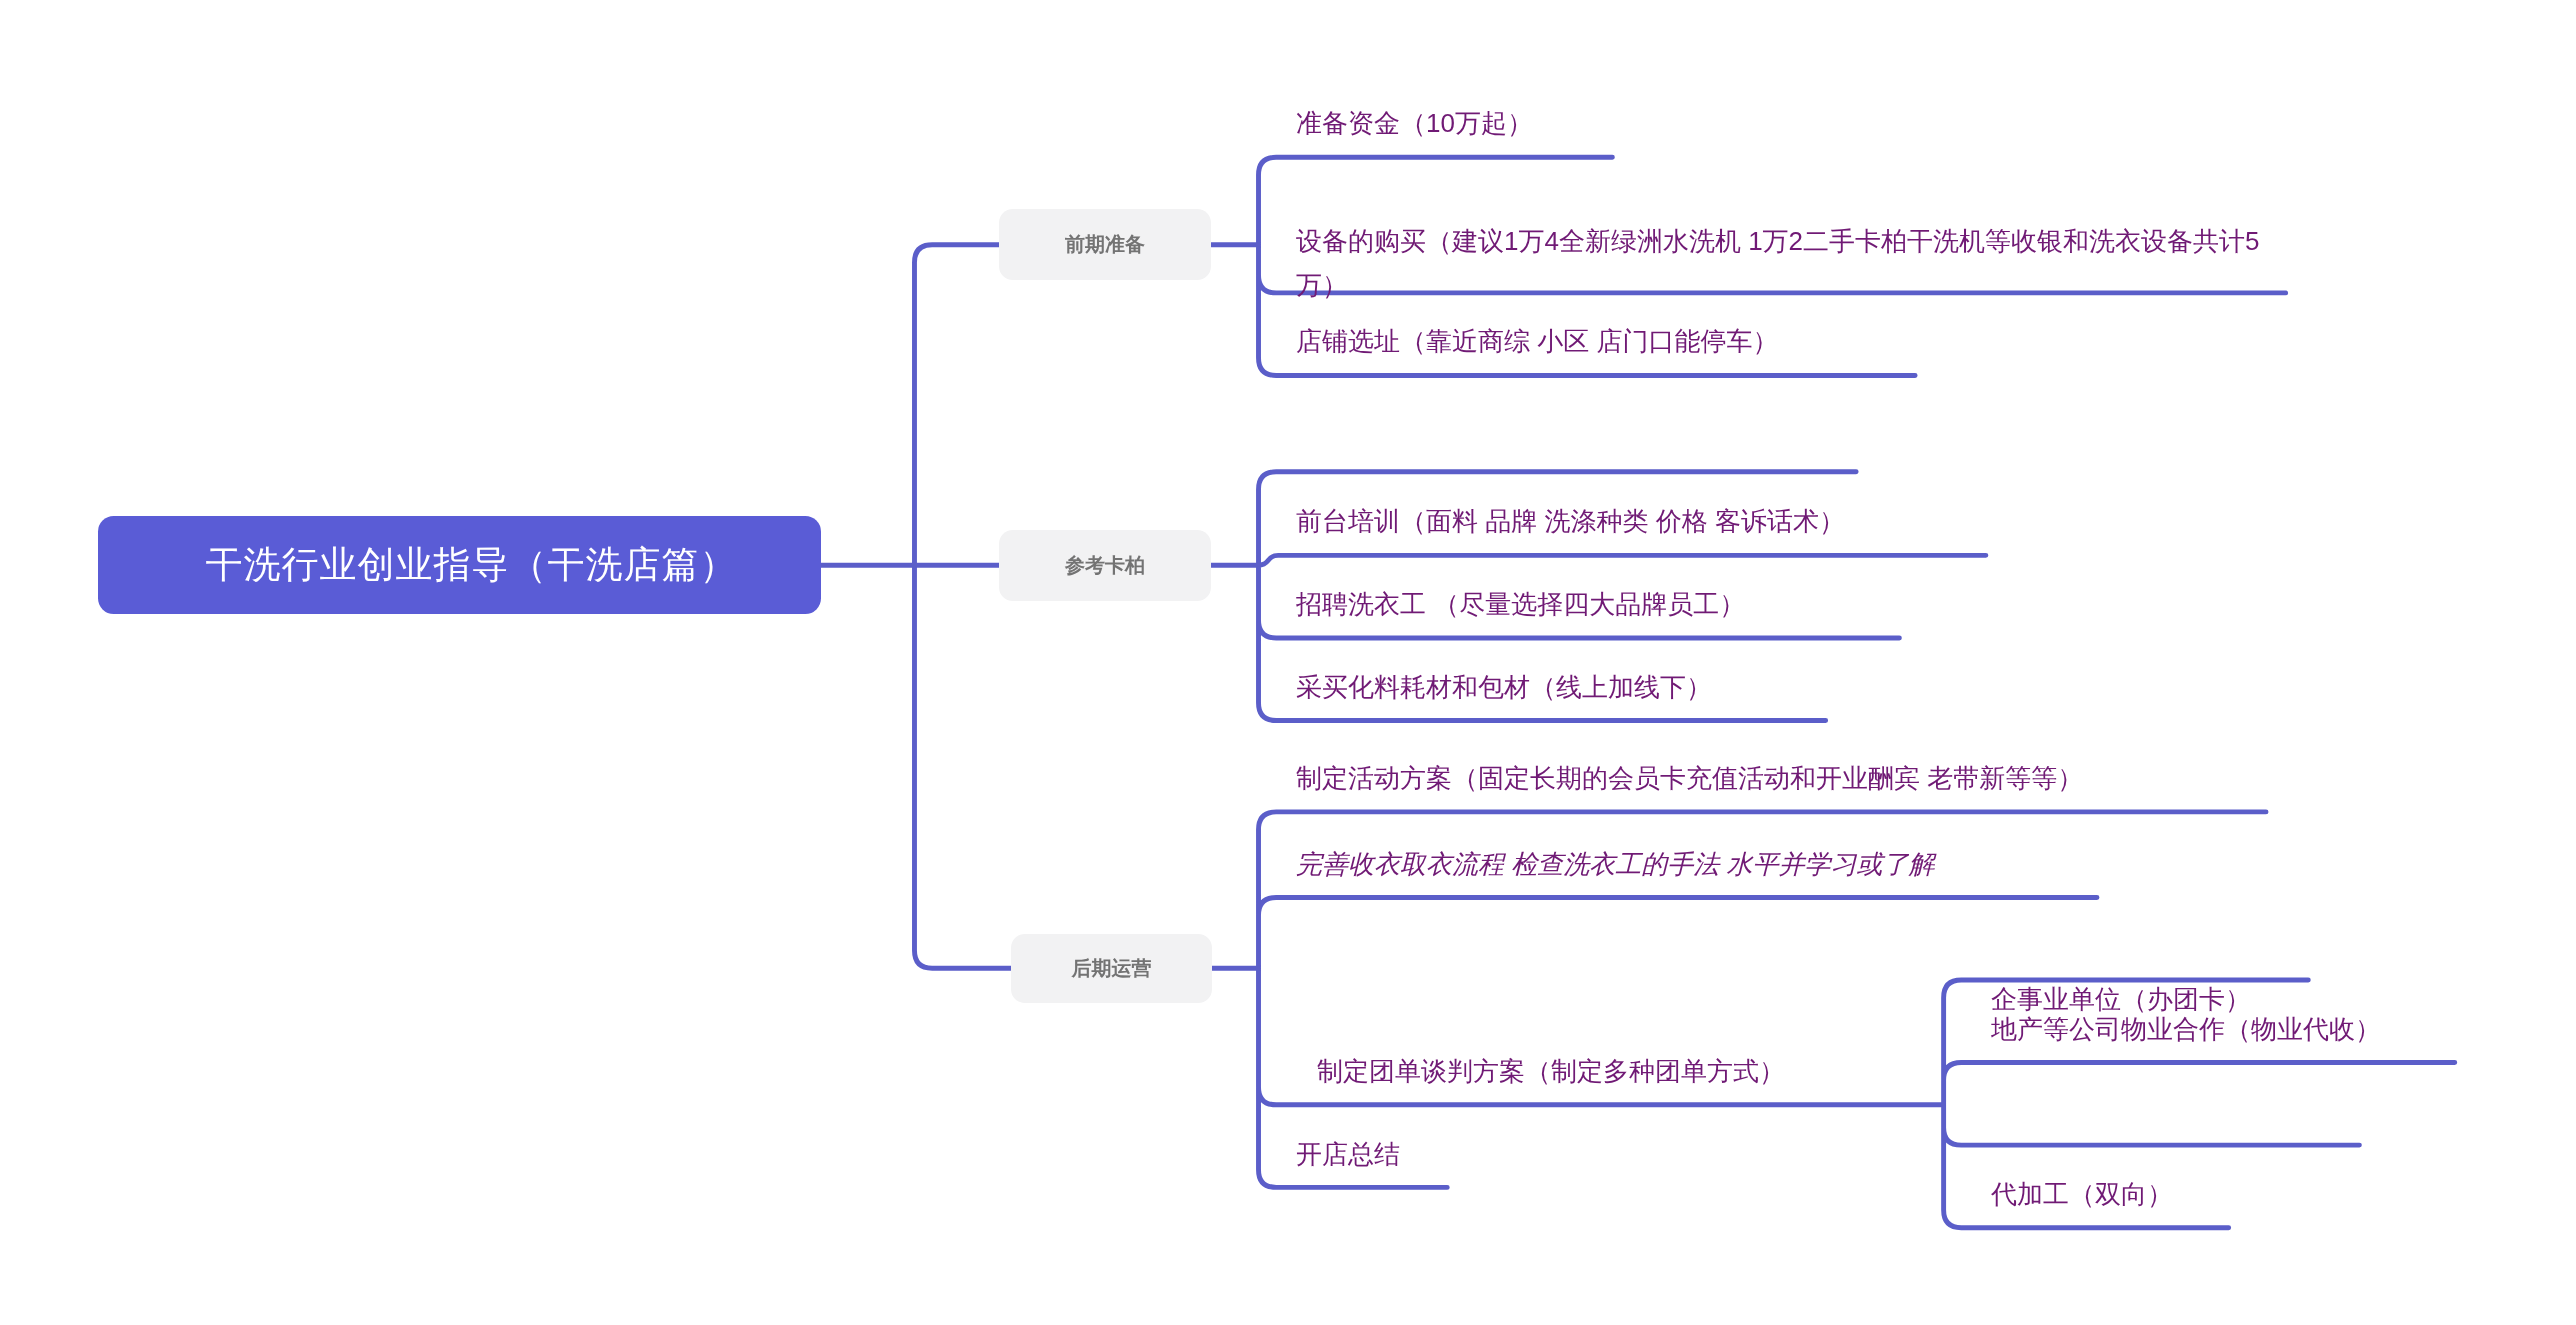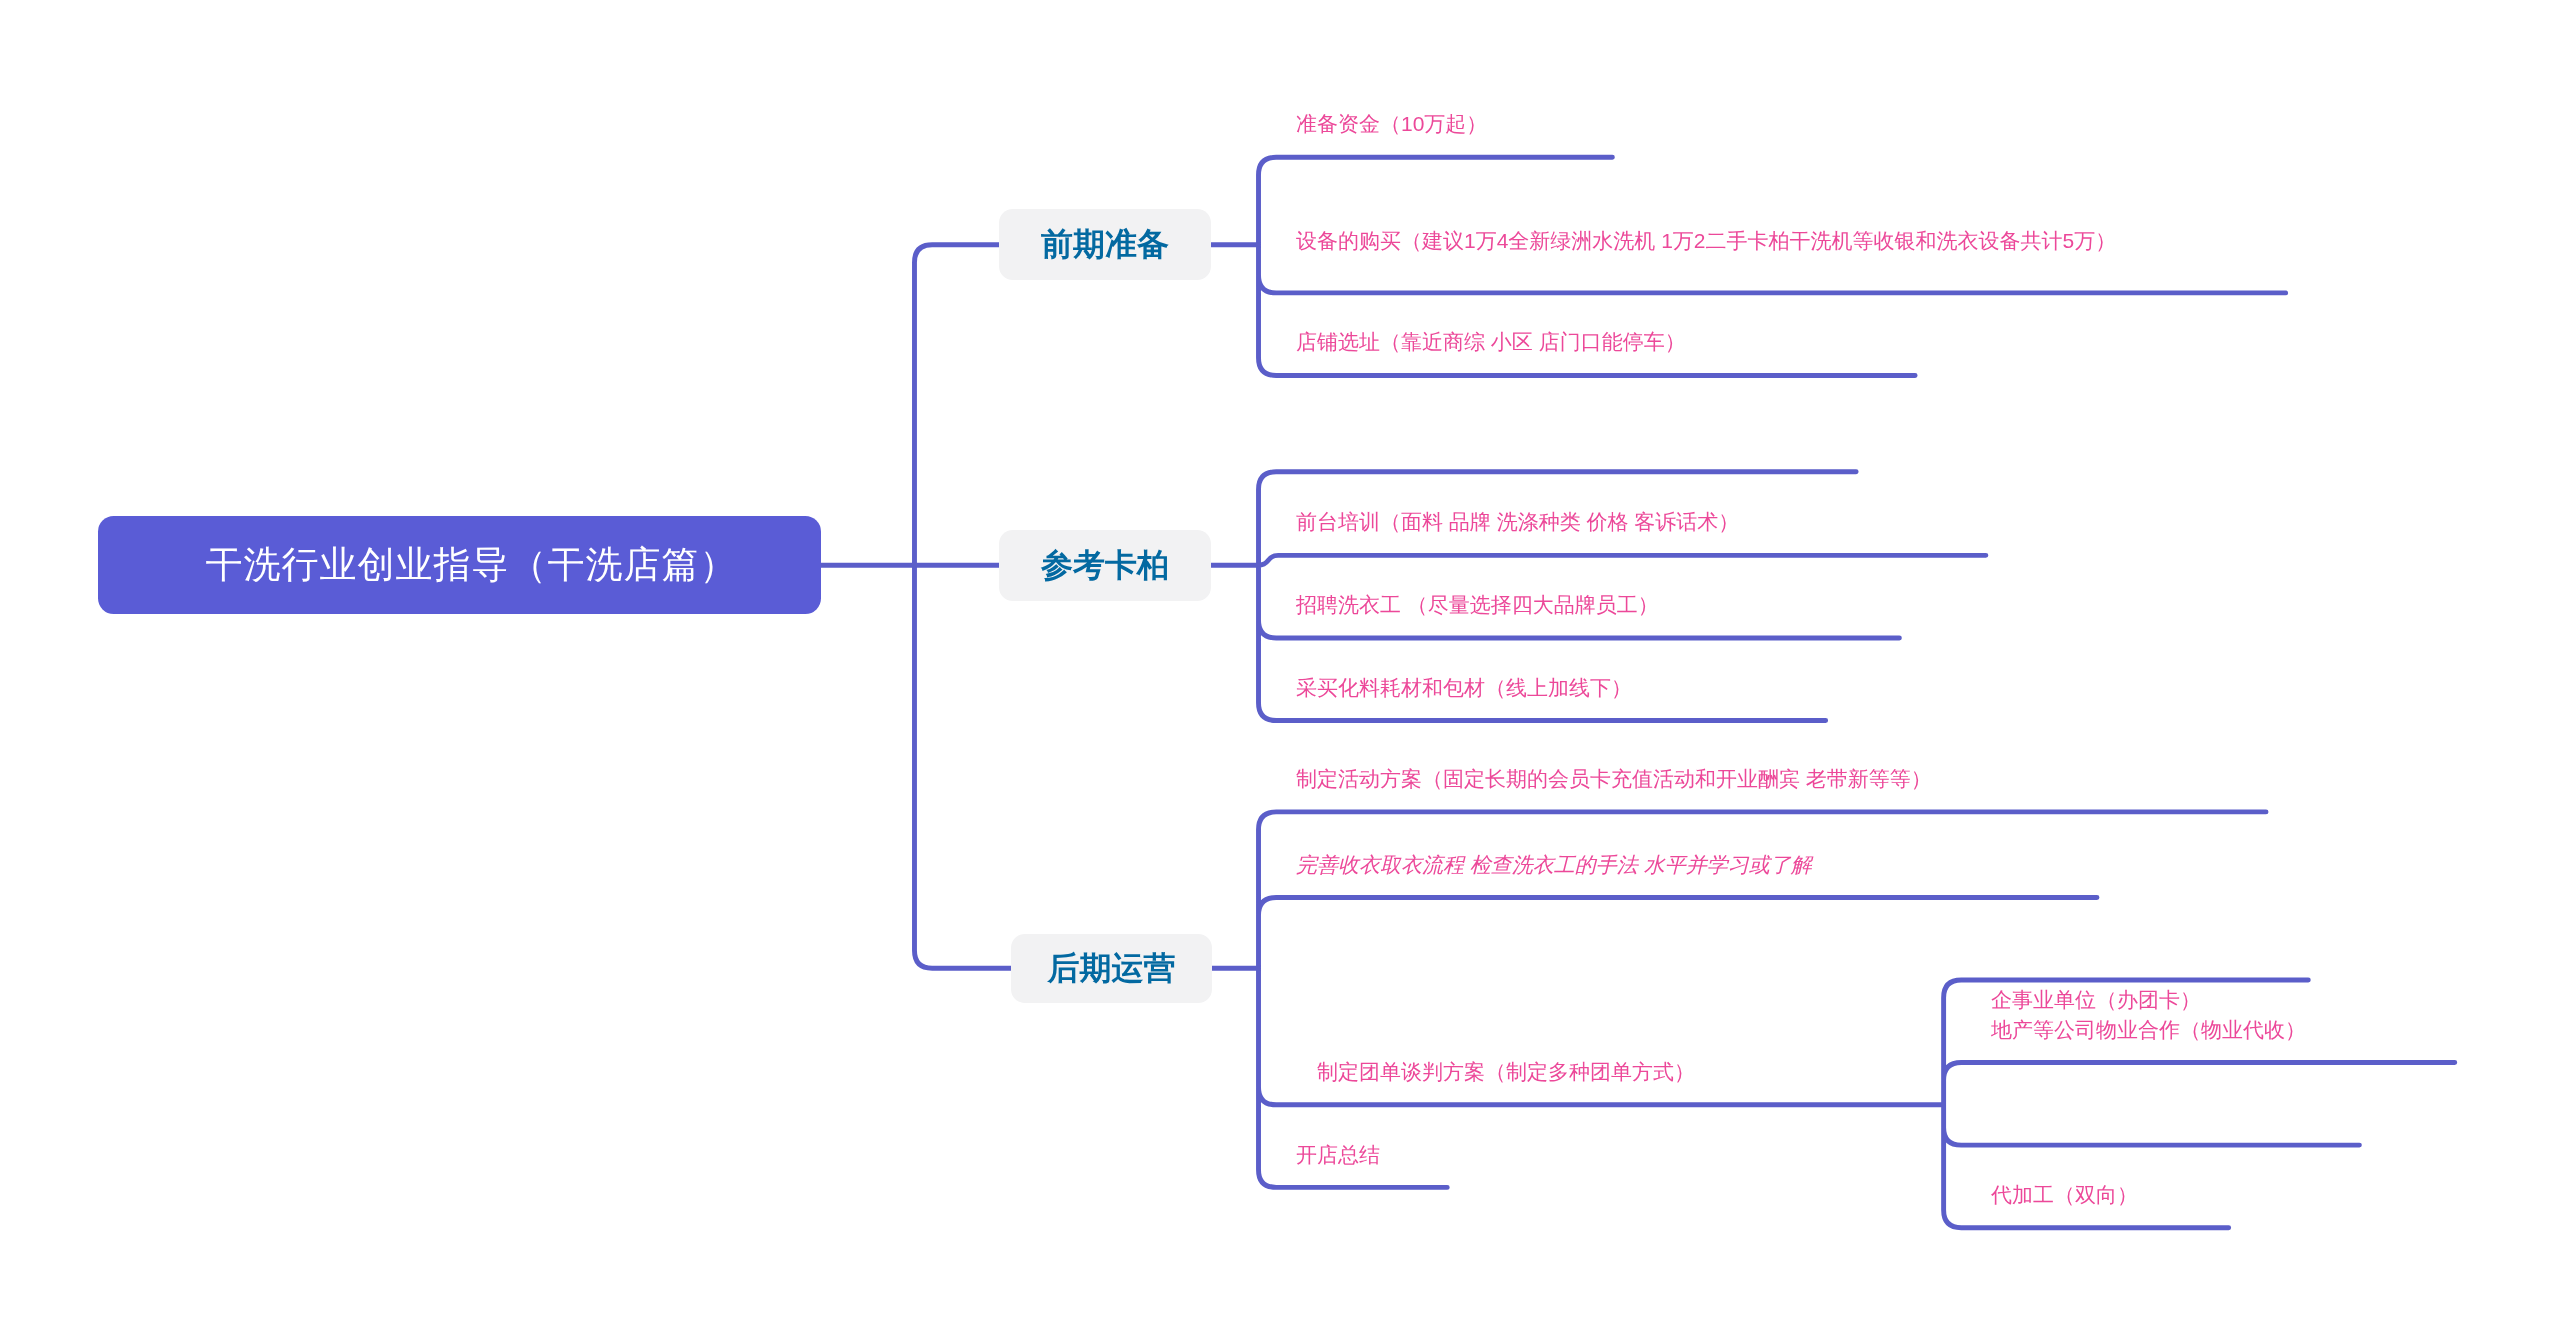--- a/index.html
+++ b/index.html
@@ -42,35 +42,35 @@
     align-items: center;
     justify-content: center;
     letter-spacing: 1px;
     cursor: pointer;
     padding-left: 24px;
   }
   .branch-node {
     position: absolute;
     background: #f2f2f3;
     border-radius: 13.8px;
-    color: #0369a1;
-    font-size: 32px;
+    color: #737373;
+    font-size: 20px;
     font-weight: 700;
     display: flex;
     align-items: center;
     justify-content: center;
     cursor: pointer;
   }
   .branch-node.b1 { left: 999px; top: 209px; width: 212px; height: 71px; }
   .branch-node.b2 { left: 999px; top: 530px; width: 212px; height: 71px; }
   .branch-node.b3 { left: 1011px; top: 934px; width: 201px; height: 69px; }
   .topic {
     position: absolute;
-    color: #ec4899;
-    font-size: 21px;
+    color: #701a75;
+    font-size: 26px;
     line-height: 39px;
     white-space: nowrap;
     cursor: pointer;
   }
   .topic.wrap {
     white-space: normal;
     width: 1013px;
     line-height: 44px;
   }
 </style>

